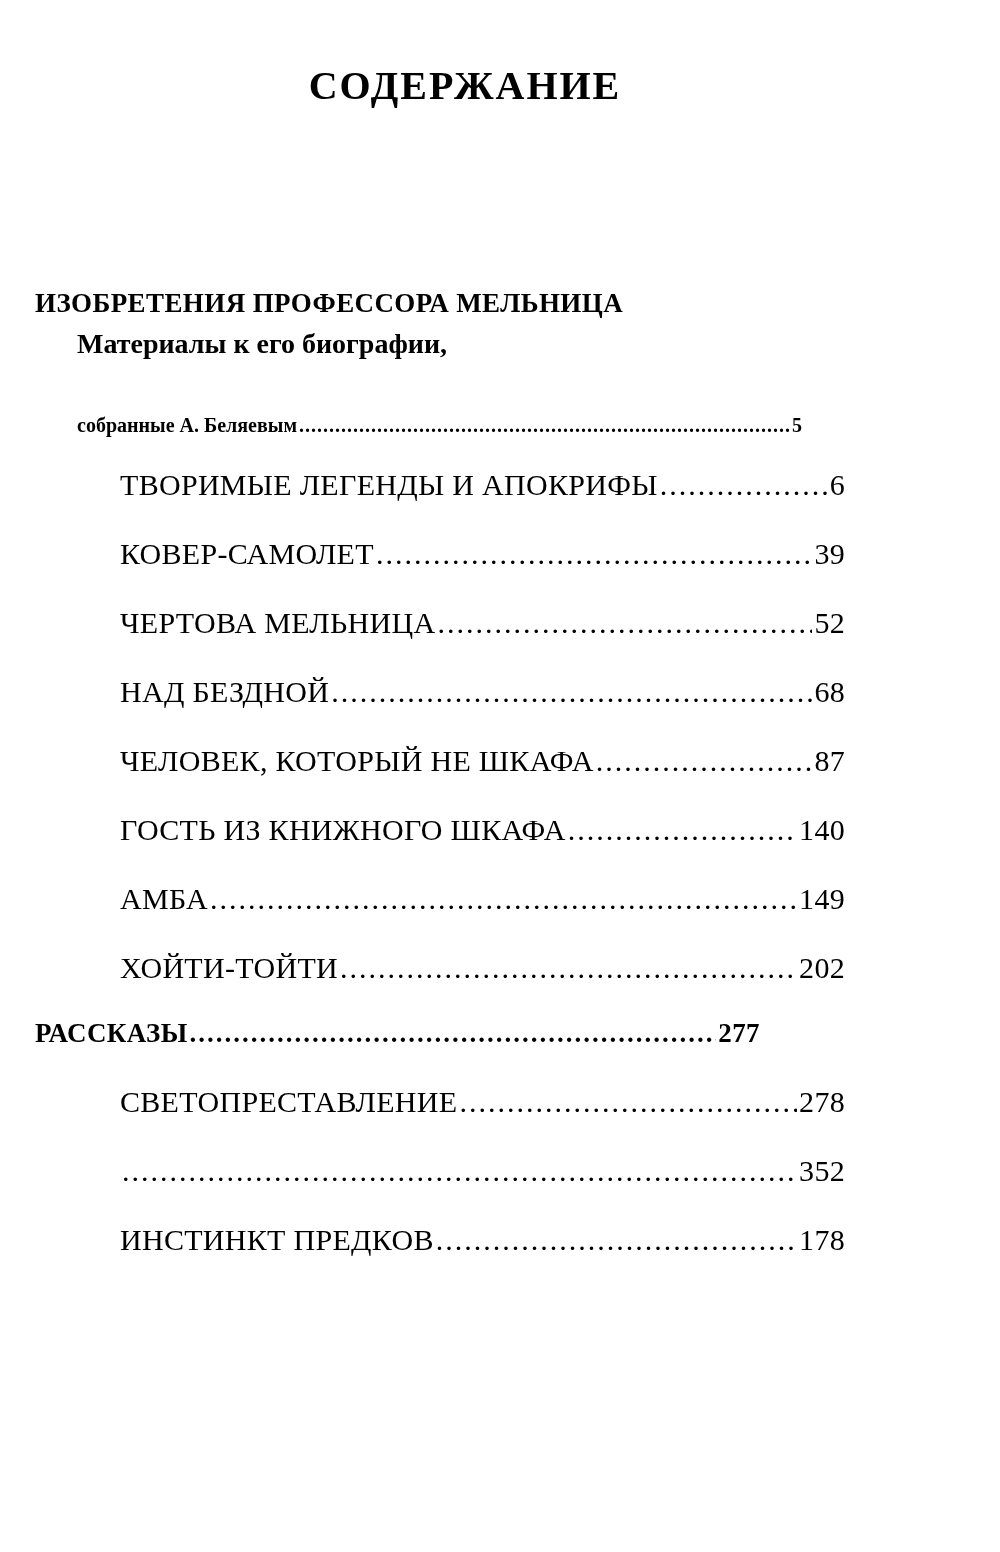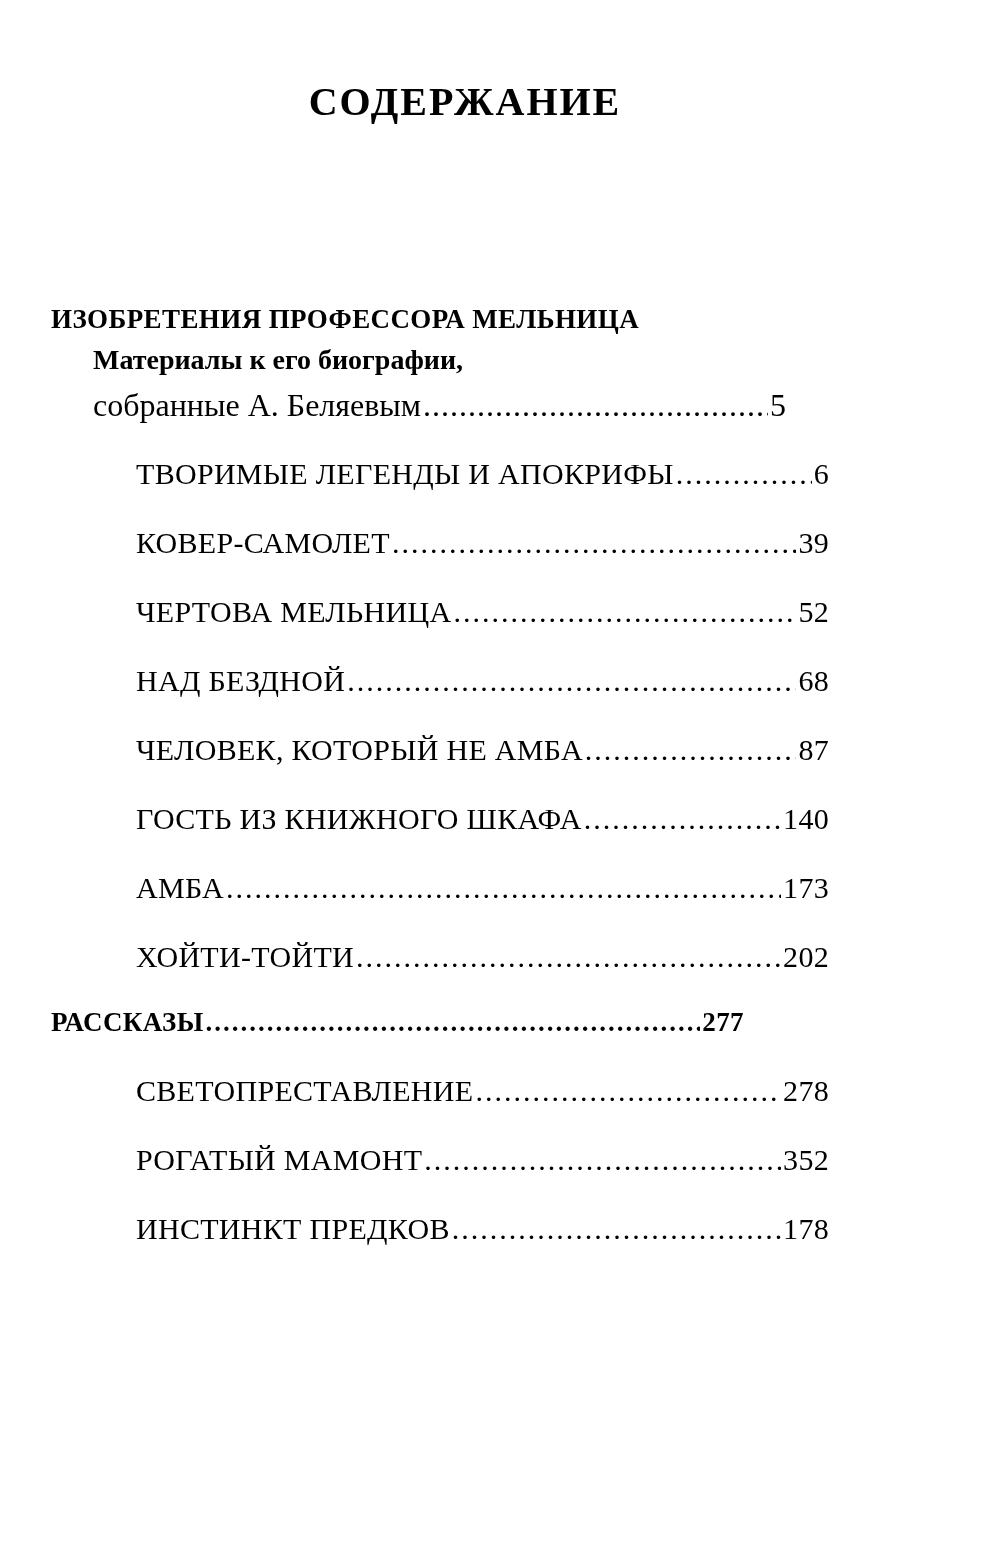--- a/index.html
+++ b/index.html
@@ -12,21 +12,21 @@
     height: 1552px;
     font-family: "Liberation Serif", serif;
     color: #000000;
     position: relative;
     overflow: hidden;
   }
   .page {
     width: 900px;
     height: 1552px;
     box-sizing: border-box;
-    padding: 16px;
+    padding: 0;
     position: relative;
   }
   .toc-title {
     text-align: center;
     font-family: "Liberation Serif", serif;
     font-weight: bold;
     font-size: 40px;
     letter-spacing: 2px;
     margin: 0;
     padding-top: 62px;
@@ -73,25 +73,26 @@
   .row .leader::after {
     content: "........................................................................................................................";
   }
   .row .page-num {
     flex: 0 0 auto;
     white-space: nowrap;
     font-weight: inherit;
   }
 
   .row-sub-bio {
-    font-size: 32px;
-    font-weight: normal;
+    font-size: 20px;
+    font-weight: bold;
     padding-left: 42px;
     line-height: 1.5;
     margin-bottom: 22px;
+    margin-top: 45px;
   }
   .row-sub-bio .leader { letter-spacing: 1px; }
 
   .entry {
     font-size: 30px;
     font-weight: normal;
     padding-left: 85px;
     line-height: 1.5;
     margin-bottom: 24px;
     letter-spacing: 0.3px;
@@ -147,35 +148,35 @@
         <span class="page-num">52</span>
       </div>
 
       <div class="row entry">
         <span class="label">НАД БЕЗДНОЙ</span>
         <span class="leader"></span>
         <span class="page-num">68</span>
       </div>
 
       <div class="row entry">
-        <span class="label">ЧЕЛОВЕК, КОТОРЫЙ НЕ АМБА</span>
+        <span class="label">ЧЕЛОВЕК, КОТОРЫЙ НЕ ШКАФА</span>
         <span class="leader"></span>
         <span class="page-num">87</span>
       </div>
 
       <div class="row entry">
         <span class="label">ГОСТЬ ИЗ КНИЖНОГО ШКАФА</span>
         <span class="leader"></span>
         <span class="page-num">140</span>
       </div>
 
       <div class="row entry">
         <span class="label">АМБА</span>
         <span class="leader"></span>
-        <span class="page-num">173</span>
+        <span class="page-num">149</span>
       </div>
 
       <div class="row entry">
         <span class="label">ХОЙТИ-ТОЙТИ</span>
         <span class="leader"></span>
         <span class="page-num">202</span>
       </div>
     </div>
 
     <div>
@@ -185,21 +186,20 @@
         <span class="page-num">277</span>
       </div>
 
       <div class="row entry">
         <span class="label">СВЕТОПРЕСТАВЛЕНИЕ</span>
         <span class="leader"></span>
         <span class="page-num">278</span>
       </div>
 
       <div class="row entry">
-        <span class="label">РОГАТЫЙ МАМОНТ</span>
         <span class="leader"></span>
         <span class="page-num">352</span>
       </div>
 
       <div class="row entry">
         <span class="label">ИНСТИНКТ ПРЕДКОВ</span>
         <span class="leader"></span>
         <span class="page-num">178</span>
       </div>
     </div>

